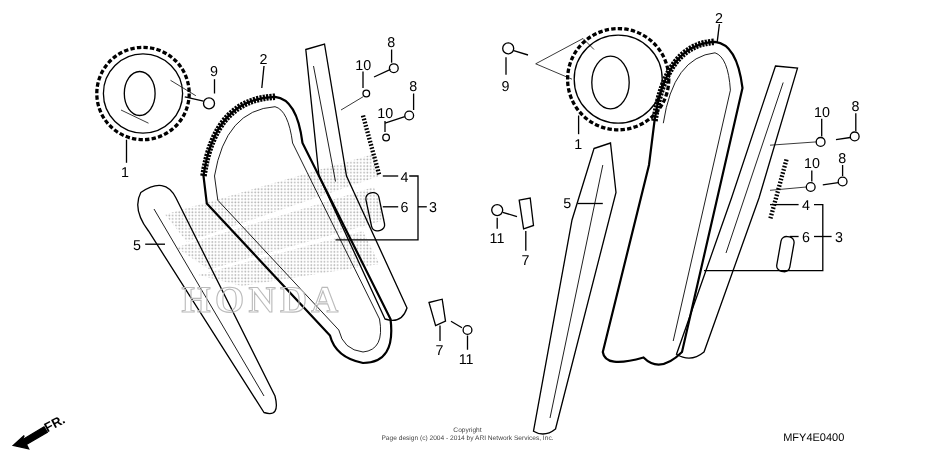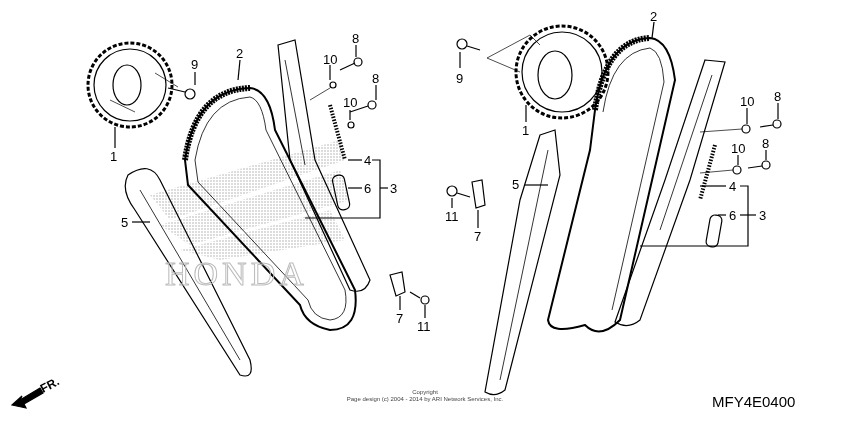--- a/index.html
+++ b/index.html
@@ -1,22 +1,22 @@
 <!DOCTYPE html>
 <html><head>
 <meta charset="utf-8">
 <style>
   html,body{margin:0;padding:0;background:#ffffff;}
   body{width:850px;height:424px;position:relative;overflow:hidden;font-family:"Liberation Sans",sans-serif;}
   #diagram{position:absolute;left:0;top:0;width:850px;height:424px;}
   .lbl{position:absolute;font-size:13px;color:#000;line-height:1;font-family:"Liberation Sans",sans-serif;}
   .copyright{position:absolute;left:300px;top:389px;width:250px;text-align:center;font-size:6px;color:#444;line-height:7px;font-family:"Liberation Sans",sans-serif;}
-  .code{position:absolute;left:712px;top:393px;font-size:15px;color:#000;font-family:"Liberation Sans",sans-serif;}
+  .code{position:absolute;left:712px;top:393px;font-size:10px;color:#000;font-family:"Liberation Sans",sans-serif;}
   .fr{position:absolute;left:40px;top:378px;font-size:12px;font-weight:bold;transform:rotate(-28deg);font-family:"Liberation Sans",sans-serif;}
-  .honda{position:absolute;left:165px;top:255px;font-size:34px;font-weight:normal;letter-spacing:4px;color:transparent;font-family:"Liberation Serif",serif;text-align:center;-webkit-text-stroke:1px #bbb;}
+  .honda{position:absolute;left:165px;top:255px;font-size:34px;font-weight:bold;letter-spacing:4px;color:transparent;font-family:"Liberation Serif",serif;text-align:center;-webkit-text-stroke:1px #bbb;}
 </style>
 </head>
 <body>
 
 <div id="diagram">
   <svg width="850" height="424" viewBox="0 0 850 424" style="position:absolute;left:0;top:0">
     <defs>
       <pattern id="dots" width="3" height="3" patternUnits="userSpaceOnUse">
         <rect width="3" height="3" fill="#fff"></rect>
         <circle cx="1" cy="1" r="0.8" fill="#aaa"></circle>

